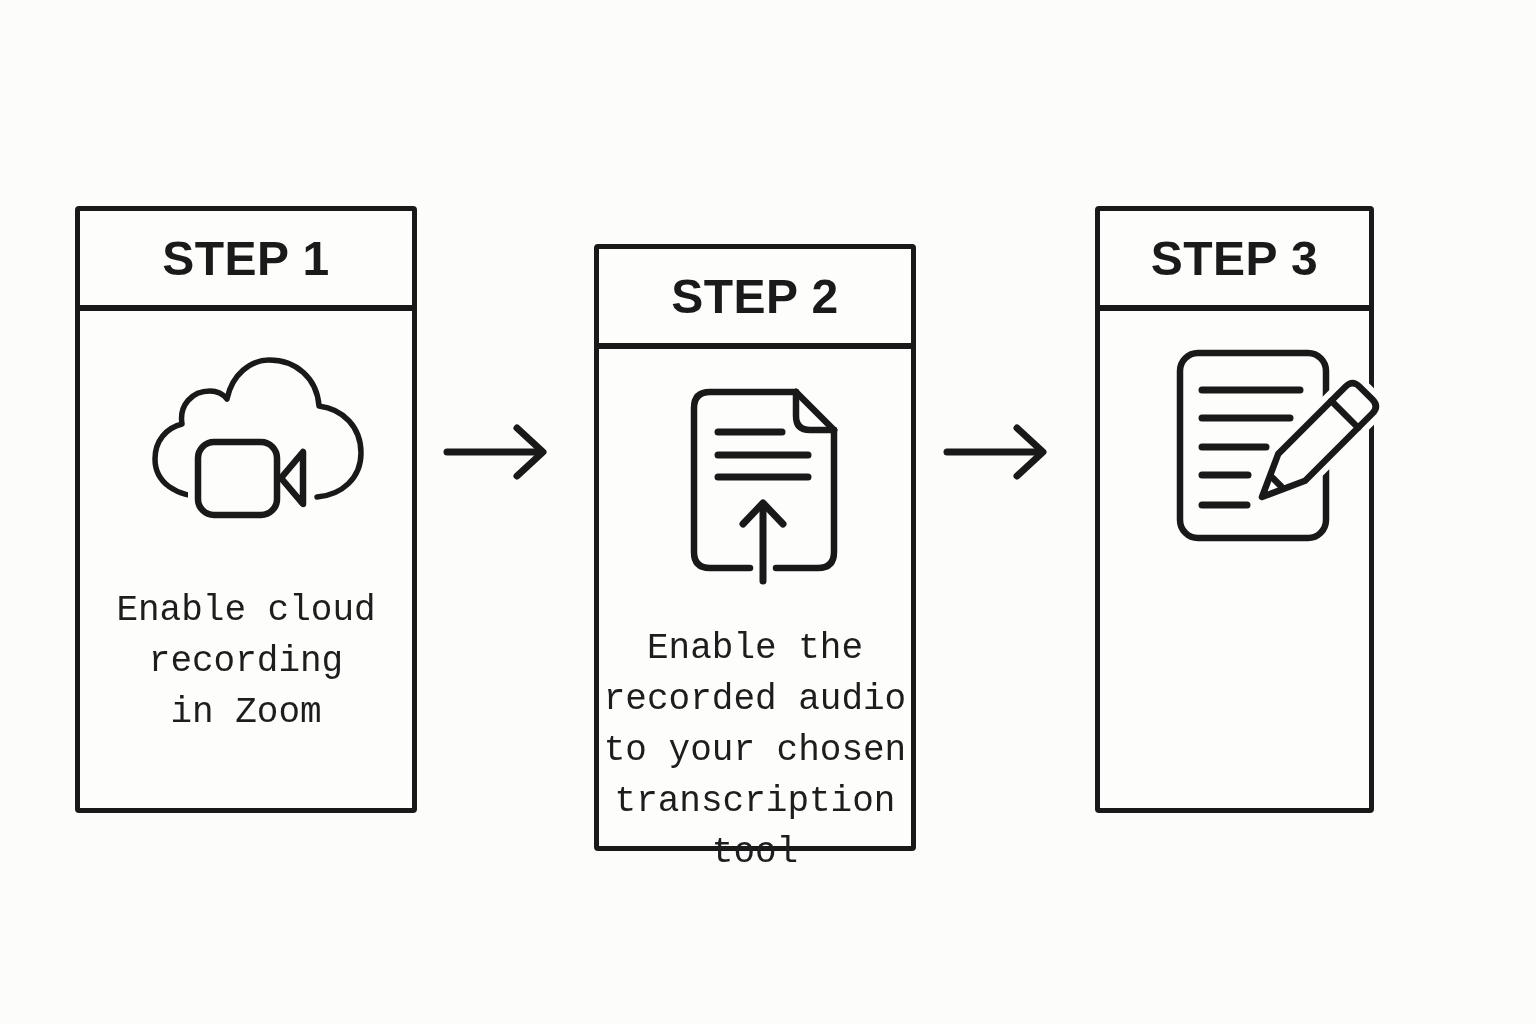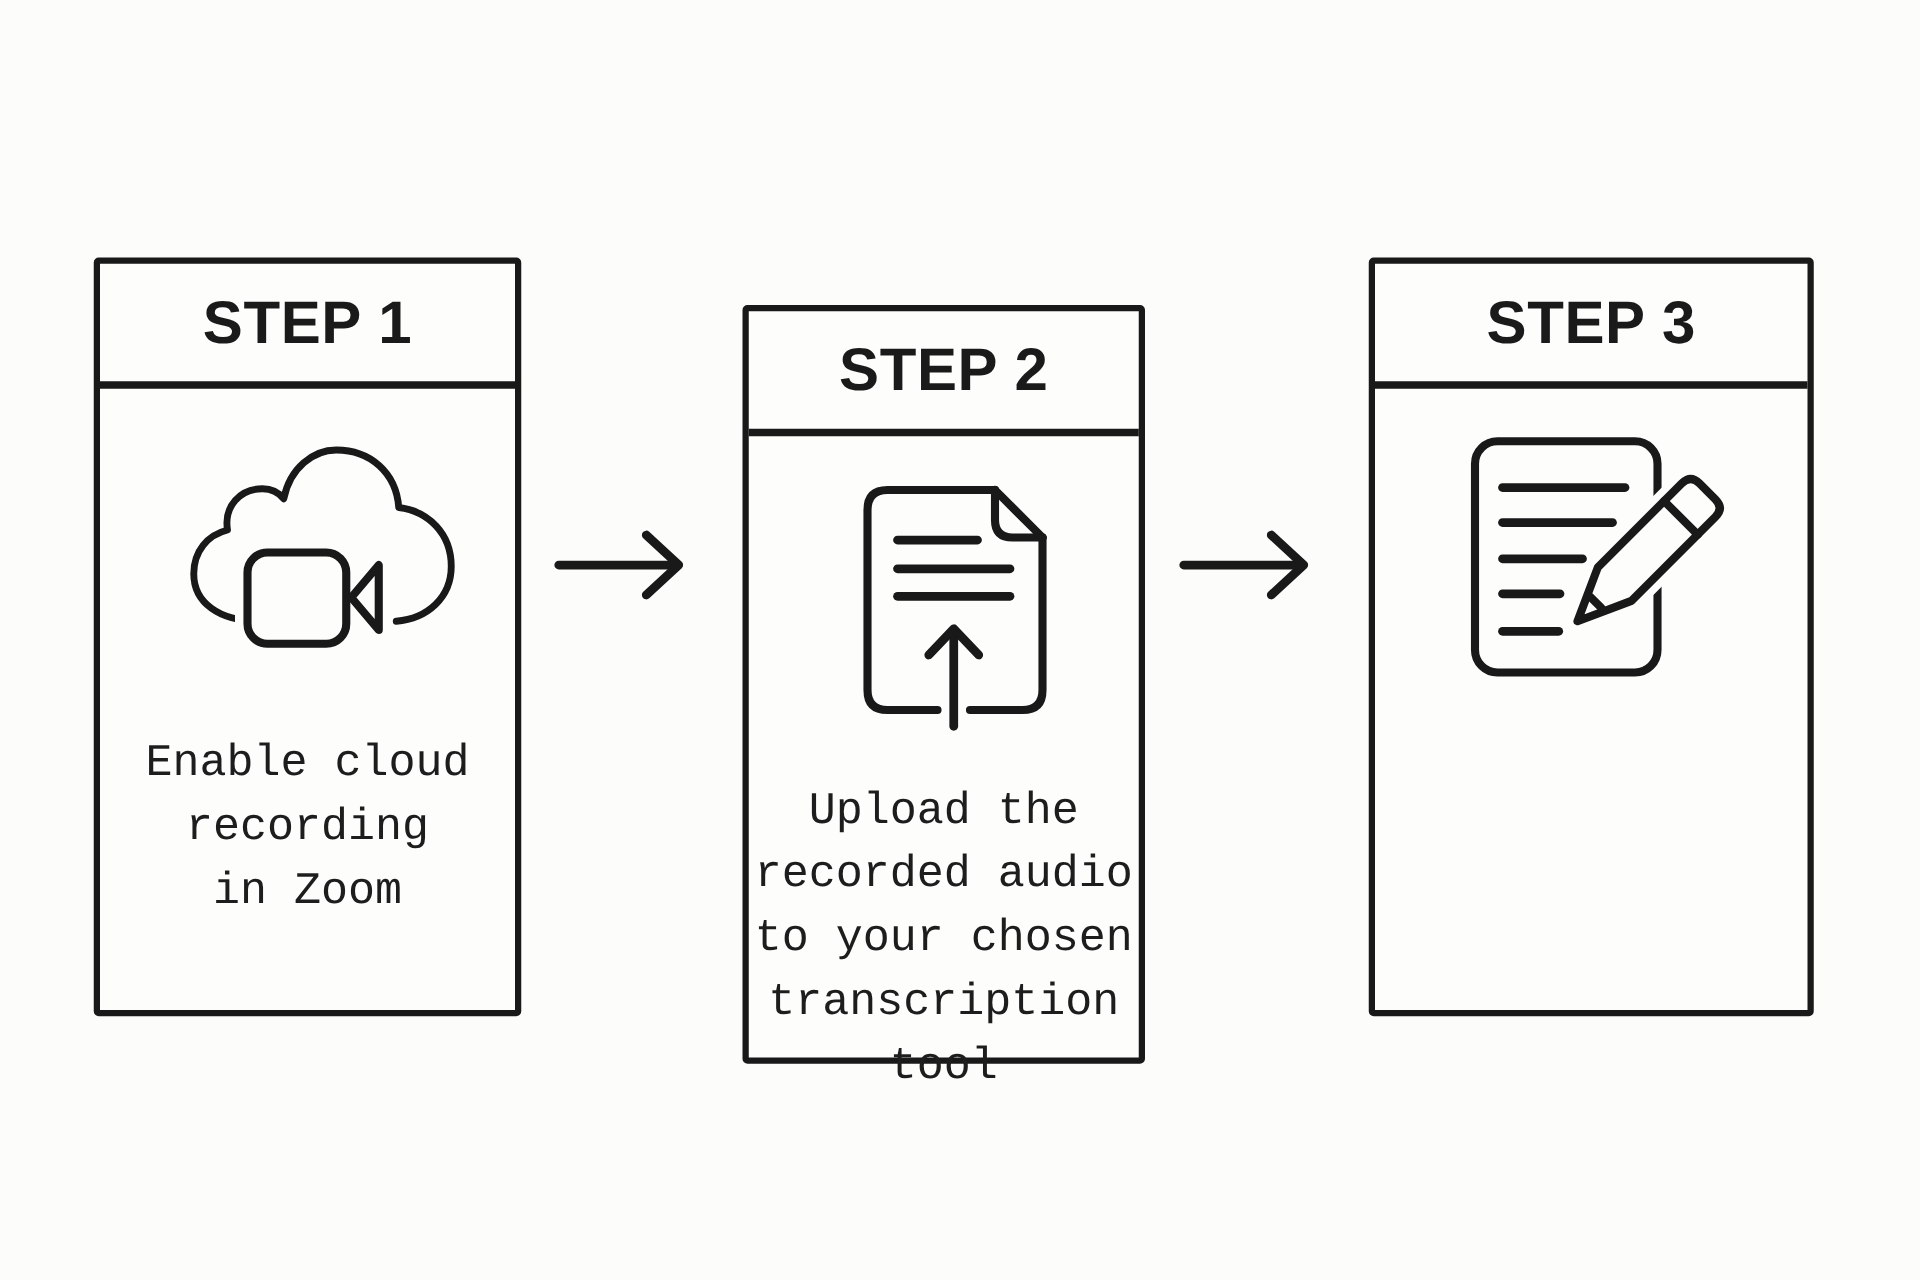--- a/index.html
+++ b/index.html
@@ -16,21 +16,21 @@
     position: absolute;
     top: 206px;
     height: 607px;
     box-sizing: border-box;
     border: 5px solid #191919;
     border-radius: 4px;
     background: #fdfdfc;
   }
   .card-1 { left: 75px;   width: 342px; }
   .card-2 { left: 594px;  width: 322px; margin-top: 38px; }
-  .card-3 { left: 1095px; width: 356px; }
+  .card-3 { left: 1095px; width: 279px; }
 
   .card-header {
     box-sizing: border-box;
     height: 100px;
     border-bottom: 6px solid #191919;
     display: flex; align-items: center; justify-content: center;
   }
   .step-label {
     margin: 0;
     font-size: 48px;
@@ -136,21 +136,21 @@
             <line x1="38" y1="77" x2="128" y2="77"></line>
             <line x1="38" y1="99" x2="128" y2="99"></line>
           </g>
 
           <g class="ink" stroke-width="7">
             <path d="M 83 203 V 128"></path>
             <path d="M 63 146 L 83 125 L 103 146"></path>
           </g>
         </svg>
       </div>
-      <p class="step-desc">Upload the
+      <p class="step-desc">Enable the
 recorded audio
 to your chosen
 transcription tool</p>
     </div>
   </section>
 
   <div class="flow-arrow a2">
     <svg width="110" height="64" viewBox="0 0 110 64" aria-hidden="true">
       <g class="ink" stroke-width="7">
         <path d="M 4 32 H 96"></path>

